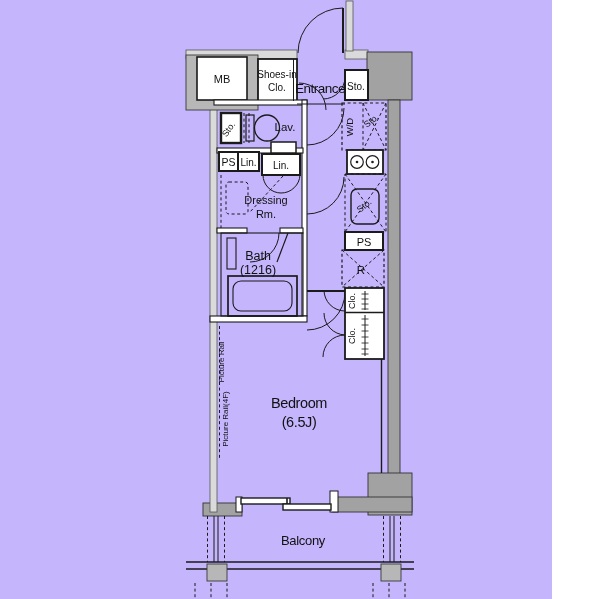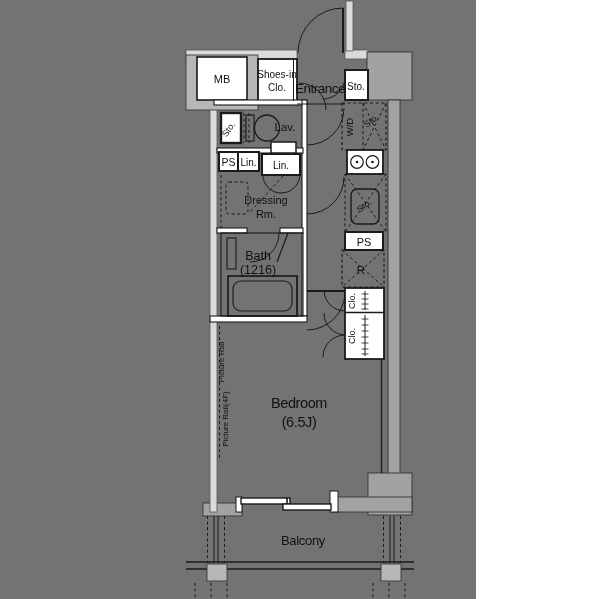--- a/index.html
+++ b/index.html
@@ -1,16 +1,16 @@
 <!DOCTYPE html>
 <html><head>
 <meta charset="utf-8">
 <style>
   html,body{margin:0;padding:0;background:#fff;}
-  .canvas{position:relative;width:476px;height:599px;background:#737373;overflow:hidden;}
+  .canvas{position:relative;width:552px;height:599px;background:#c4b5fd;overflow:hidden;}
   svg{position:absolute;left:0;top:0;}
   text{font-family:"Liberation Sans","DejaVu Sans",sans-serif;fill:#111;}
   .wallD{fill:#a2a2a2;stroke:#333;stroke-width:0.9;}
   .wallM{fill:#b7b7b7;stroke:#3a3a3a;stroke-width:0.9;}
   .wallL{fill:#dadada;stroke:#555;stroke-width:0.8;}
   .room{fill:#ffffff;stroke:#1b1b1b;}
   .ln{stroke:#1b1b1b;fill:none;}
   .dash{stroke:#1b1b1b;fill:none;stroke-dasharray:3,2.6;}
   .t8{font-size:8px;}
   .t9{font-size:9px;}

